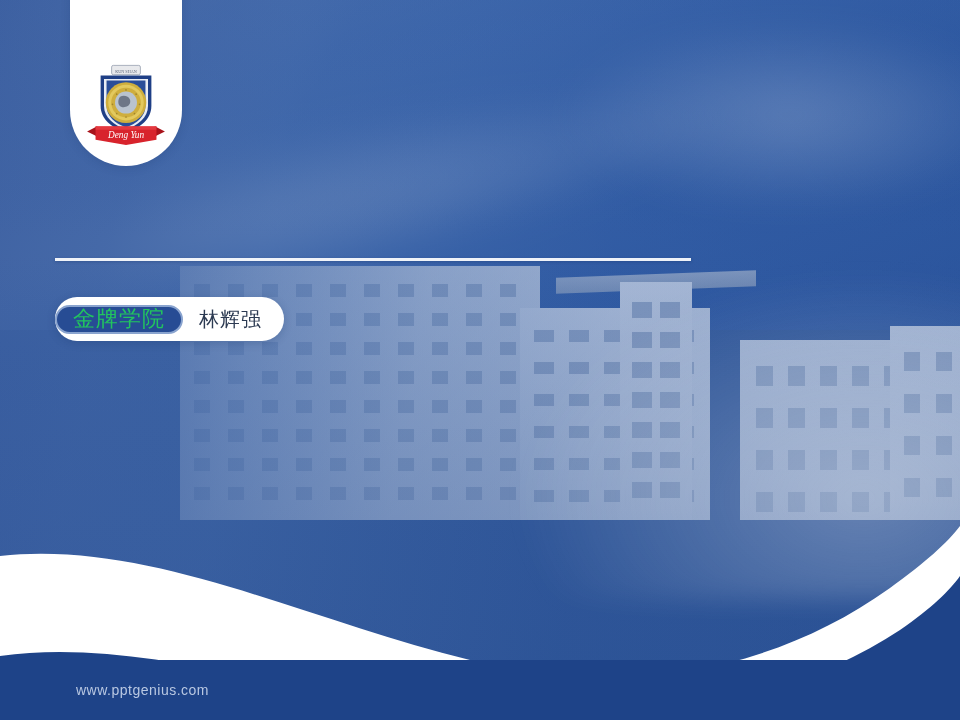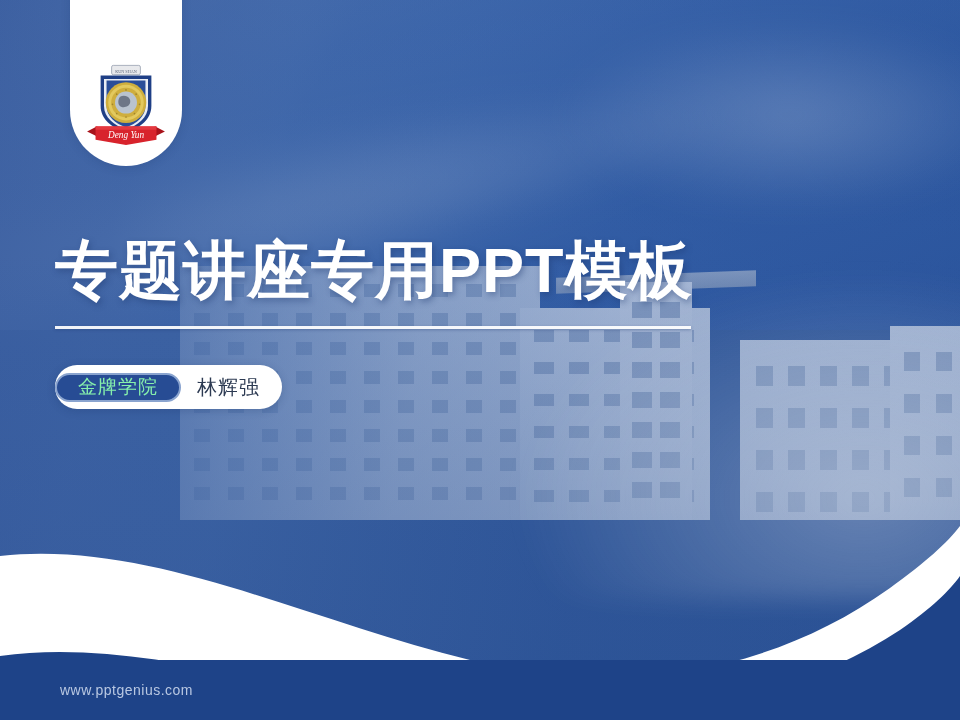--- a/index.html
+++ b/index.html
@@ -167,41 +167,41 @@
     padding-right:22px;
     box-shadow:0 2px 8px rgba(20,45,95,.22);
   }
   .pill-primary{
     height:29px;
     min-width:126px;
     padding:0 16px;
     background:#274c94;
     border:2px solid #8aa4cf;
     border-radius:22px;
-    color:#86efac;
-    font-size:19px;
+    color:#22c55e;
+    font-size:22px;
     letter-spacing:1px;
     display:flex; align-items:center; justify-content:center;
   }
   .pill-name{
     margin-left:16px;
     font-size:20px;
     color:#2c3a52;
     letter-spacing:1px;
   }
 
   
   .footer{
     position:absolute; left:0; bottom:0; width:960px; height:60px;
     background:#1e4388;
     display:flex; align-items:center; justify-content:space-between;
     padding:0 60px;
   }
   .footer-left{ font-size:15px; color:#c8d4e9; letter-spacing:1px; }
-  .footer-right{ font-size:14px; color:#b9c8e2; letter-spacing:.5px; }
+  .footer-right{ font-size:14px; color:#b9c8e2; letter-spacing:.5px;margin-left:16px; }
 </style>
 </head>
 <body>
 
 <div id="slide">
 
   <div class="bg-photo">
     <div class="sky"></div>
     <div class="ray r1"></div>
 
@@ -437,21 +437,20 @@
 
       <path d="M4,82 L16,76 L16,88 Z" fill="#a8121a"></path>
       <path d="M96,82 L84,76 L84,88 Z" fill="#a8121a"></path>
       <path d="M14,76 L86,76 L86,92 L50,98 L14,92 Z" fill="#d8232c"></path>
       <path d="M14,76 L86,76 L86,80 L14,80 Z" fill="#ef4a50" opacity=".55"></path>
       <text x="50" y="90" font-size="11" text-anchor="middle" fill="#ffffff" font-family="'Liberation Serif',serif" font-style="italic">Deng Yun</text>
     </svg>
   </div>
 
   <div class="content">
-    <div class="title">专题讲座专用PPT模板</div>
     <div class="divider"></div>
 
     <div class="pillbar">
       <div class="pill-primary">金牌学院</div>
       <div class="pill-name">林辉强</div>
     </div>
   </div>
 
   <div class="footer">
     <div class="footer-right">www.pptgenius.com</div>

